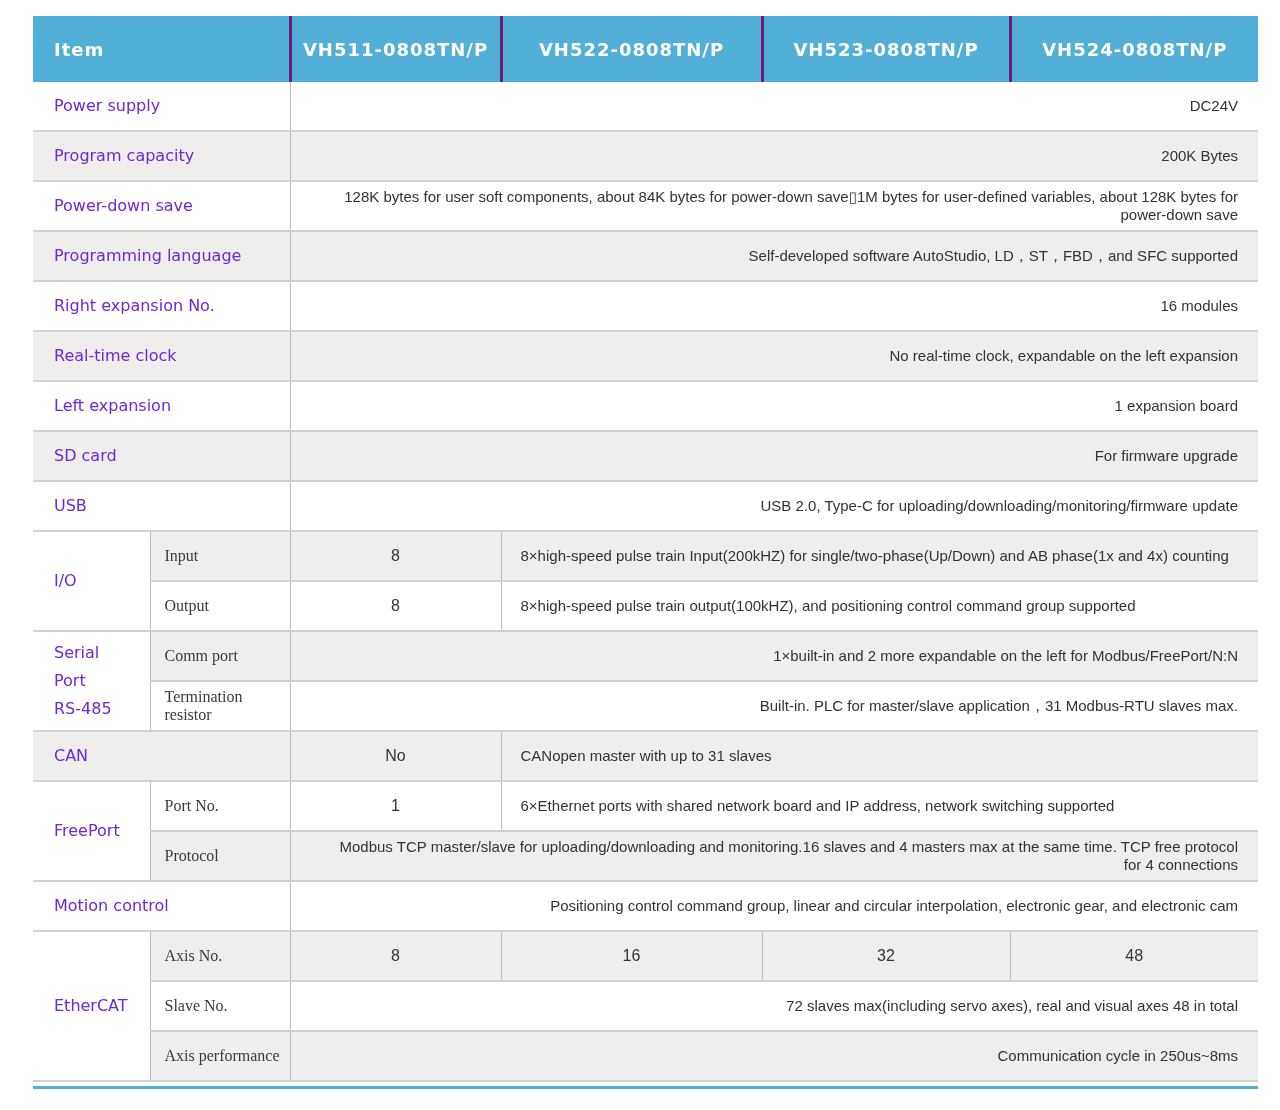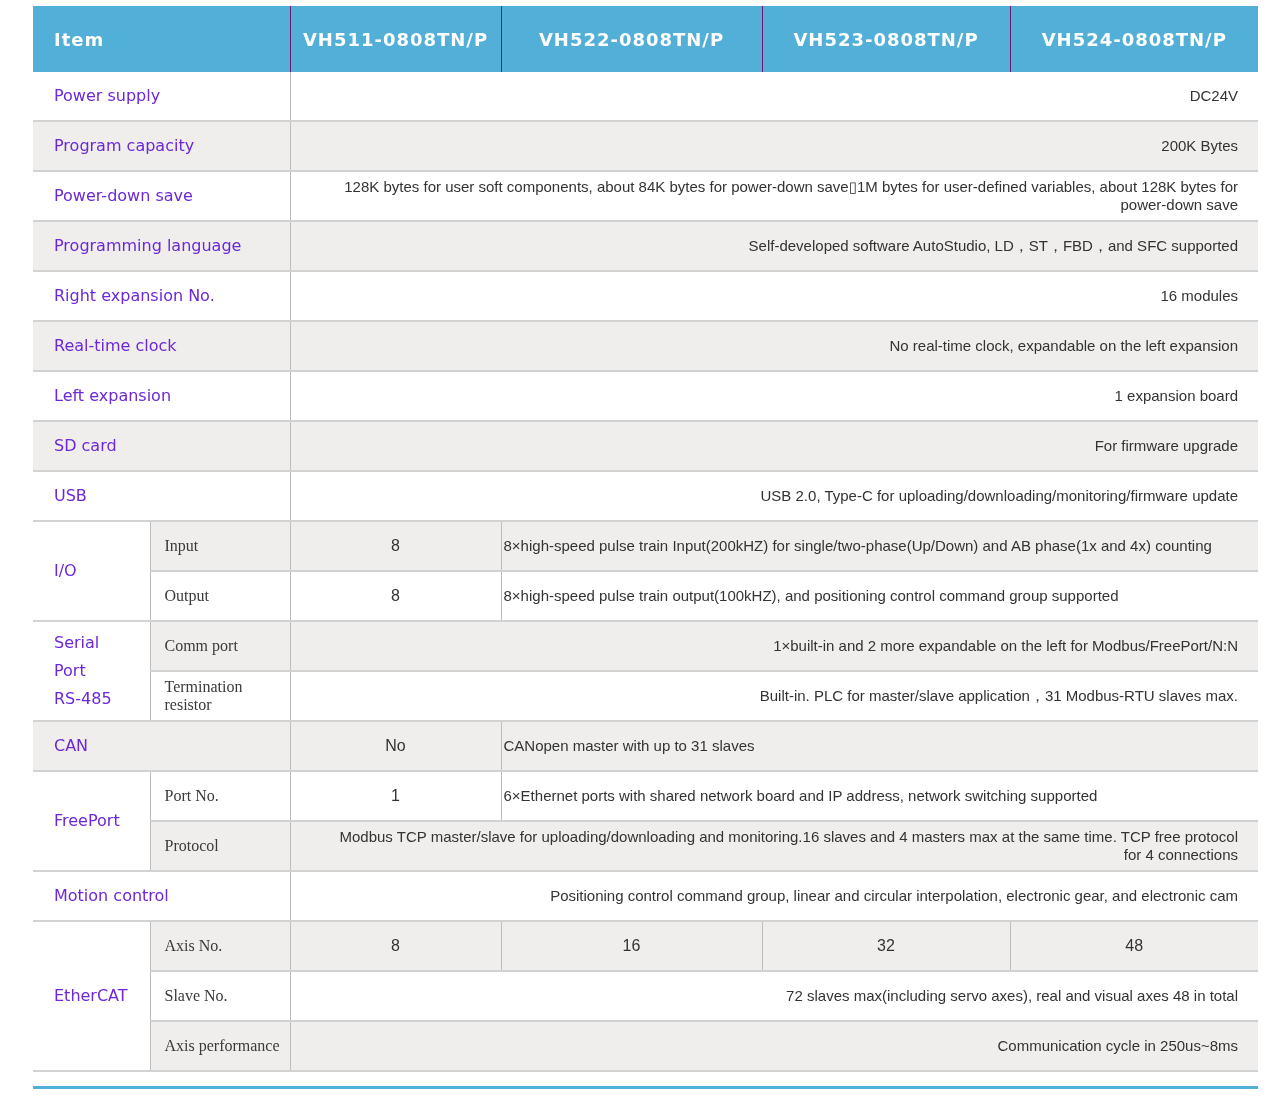--- a/index.html
+++ b/index.html
@@ -1,26 +1,26 @@
 <!DOCTYPE html>
 <html><head>
 <meta charset="utf-8">
 <style>
   html, body { margin: 0; padding: 0; background: #ffffff; }
   body { width: 1280px; height: 1110px; position: relative; font-family: "Liberation Sans", sans-serif; color: #333333; }
-  .wrap { position: absolute; left: 33px; top: 6px; width: 1225px; }
+  .wrap { position: absolute; left: 33px; top: 16px; width: 1225px; }
   table { border-collapse: collapse; width: 1225px; table-layout: fixed; }
-  th { background: #52afd8; color: #ffffff; font-family: "DejaVu Sans", sans-serif; font-weight: bold; font-size: 18px; letter-spacing: 1px; height: 66px; padding: 0; border-left: 1px solid #701a75; }
+  th { background: #52afd8; color: #ffffff; font-family: "DejaVu Sans", sans-serif; font-weight: bold; font-size: 18px; letter-spacing: 1px; height: 66px; padding: 0; border-left: 3px solid #701a75; }
   th:first-child { border-left: none; text-align: left; padding-left: 21px; }
   td { font-size: 15px; padding: 0; border-bottom: 2px solid #d2d2d2; border-left: 1px solid #bdbdbd; height: 48px; vertical-align: middle; line-height: 18px; }
   td.lbl { font-family: "DejaVu Sans", sans-serif; font-size: 16px; color: #6d28d9; padding-left: 21px; border-left: none; margin-top: 36px; }
   td.sub { font-family: Liberation Serif, serif; font-size: 16px; color: #3a3a3a; padding-left: 14px; }
   td.val { padding-left: 30px; padding-right: 20px; text-align: right; }
   td.num { text-align: center; font-size: 16px; }
-  td.val2 { padding-left: 2px; padding-right: 20px; }
+  td.val2 { padding-left: 19px; padding-right: 20px; }
   tr.g td.shade { background: #efeeed; }
   .bottom-line { position: absolute; left: 33px; width: 1225px; height: 3px; background: #52afd8; }
 </style>
 </head>
 <body>
 
 <div class="wrap">
 <table>
   <colgroup>
     <col style="width:117px">

